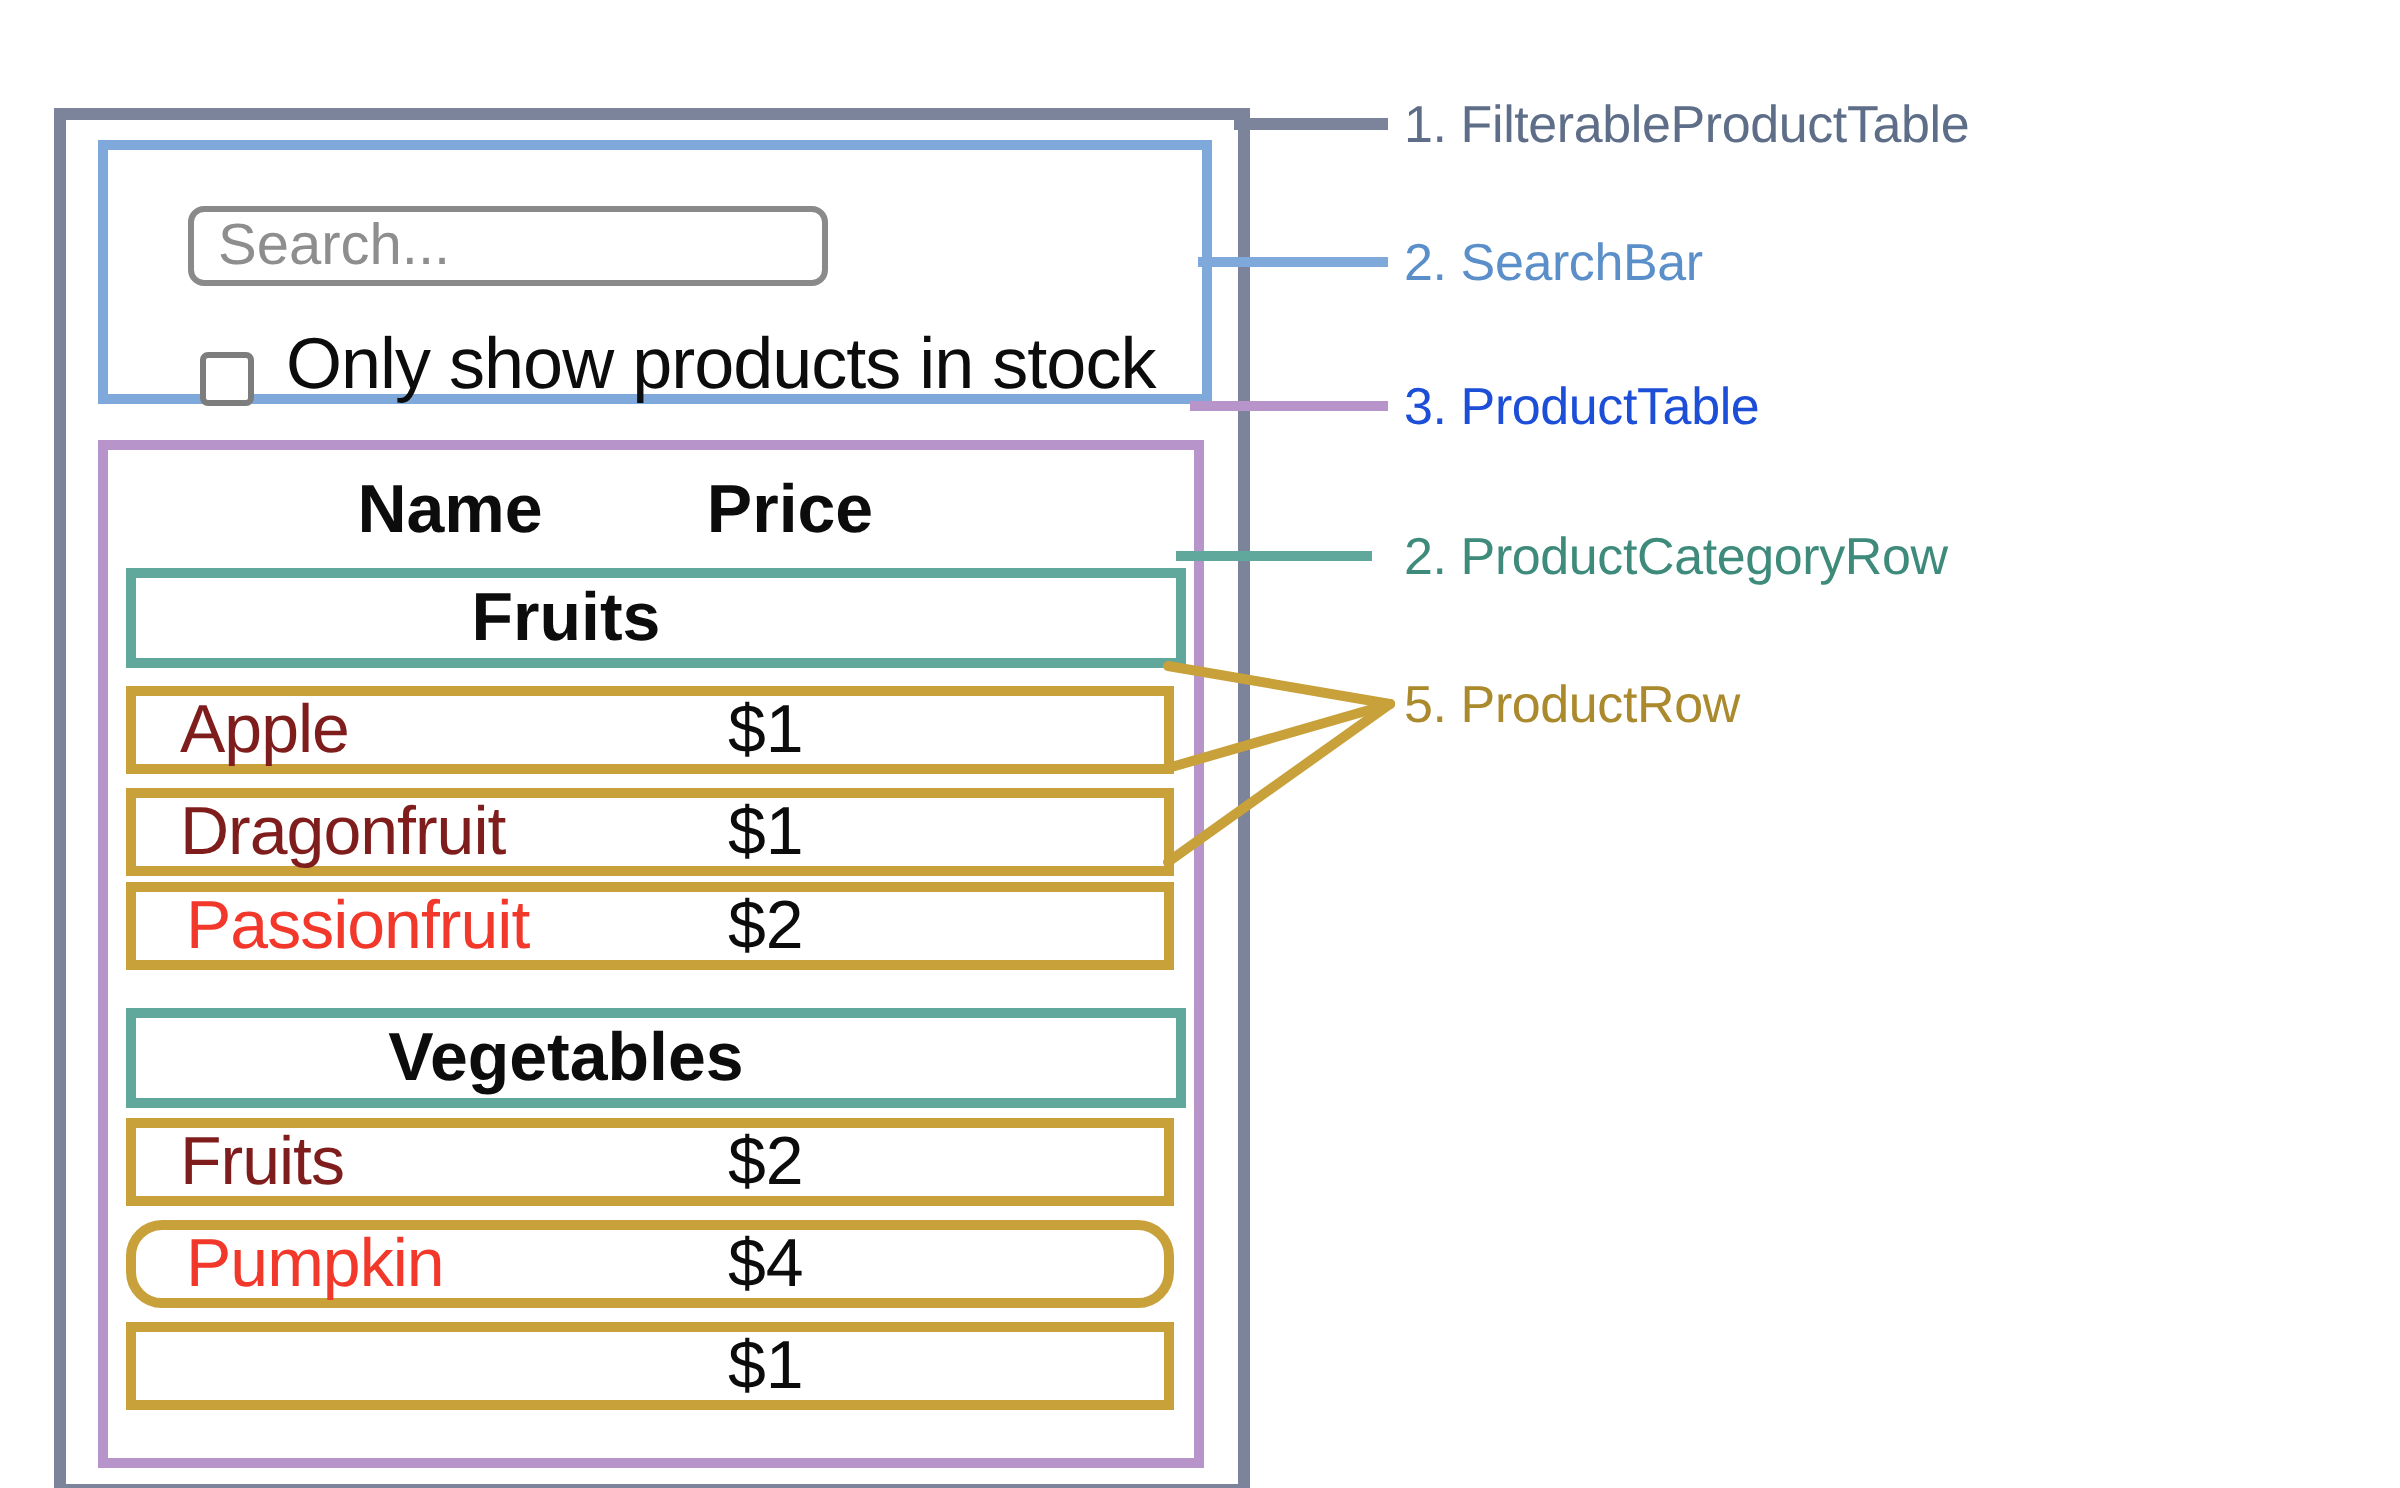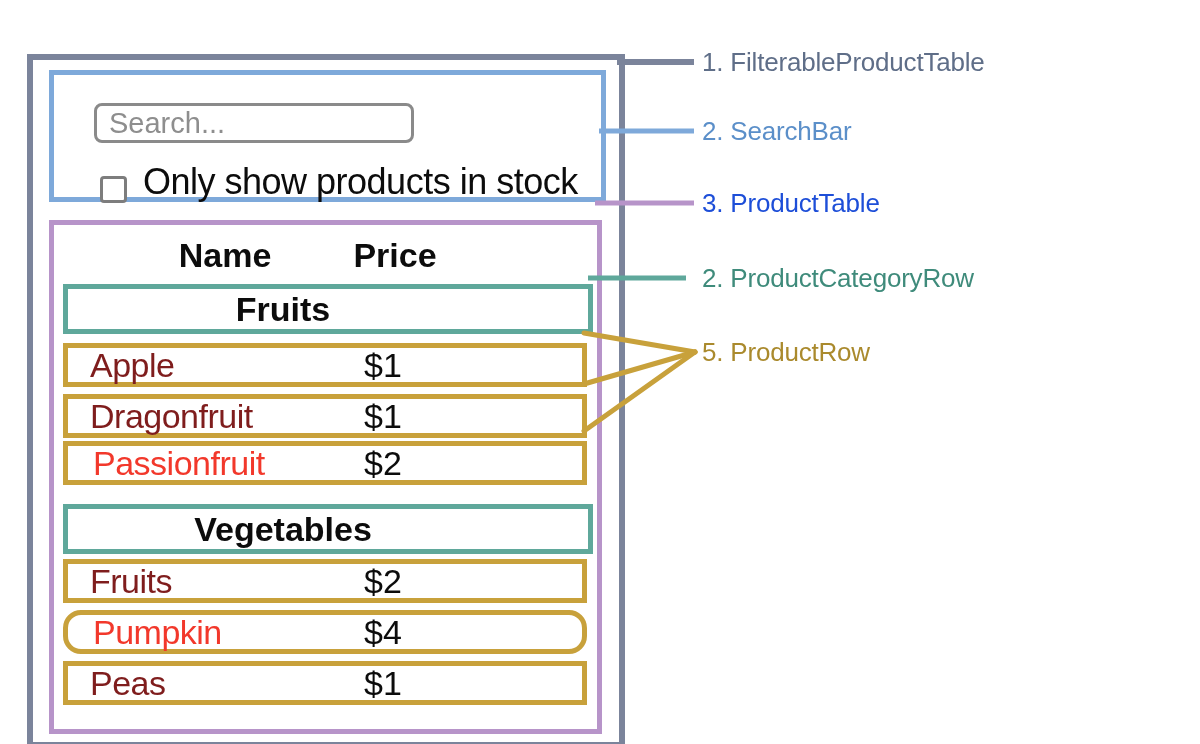--- a/index.html
+++ b/index.html
@@ -178,21 +178,20 @@
 
       <div class="product-row row-spinach">
         <span class="p-name">Fruits</span>
         <span class="p-price">$2</span>
       </div>
       <div class="product-row row-pumpkin">
         <span class="p-name oos">Pumpkin</span>
         <span class="p-price">$4</span>
       </div>
       <div class="product-row row-peas">
-        <span class="p-name">Peas</span>
         <span class="p-price">$1</span>
       </div>
     </div>
   </div>
 
   <svg class="connectors" viewBox="0 0 1200 744">
     <line x1="617" y1="62" x2="694" y2="62" stroke="#7b849b" stroke-width="6"></line>
     <line x1="599" y1="131" x2="694" y2="131" stroke="#7ea9da" stroke-width="5"></line>
     <line x1="595" y1="203" x2="694" y2="203" stroke="#b794c9" stroke-width="5"></line>
     <line x1="588" y1="278" x2="686" y2="278" stroke="#5fa89b" stroke-width="5"></line>

